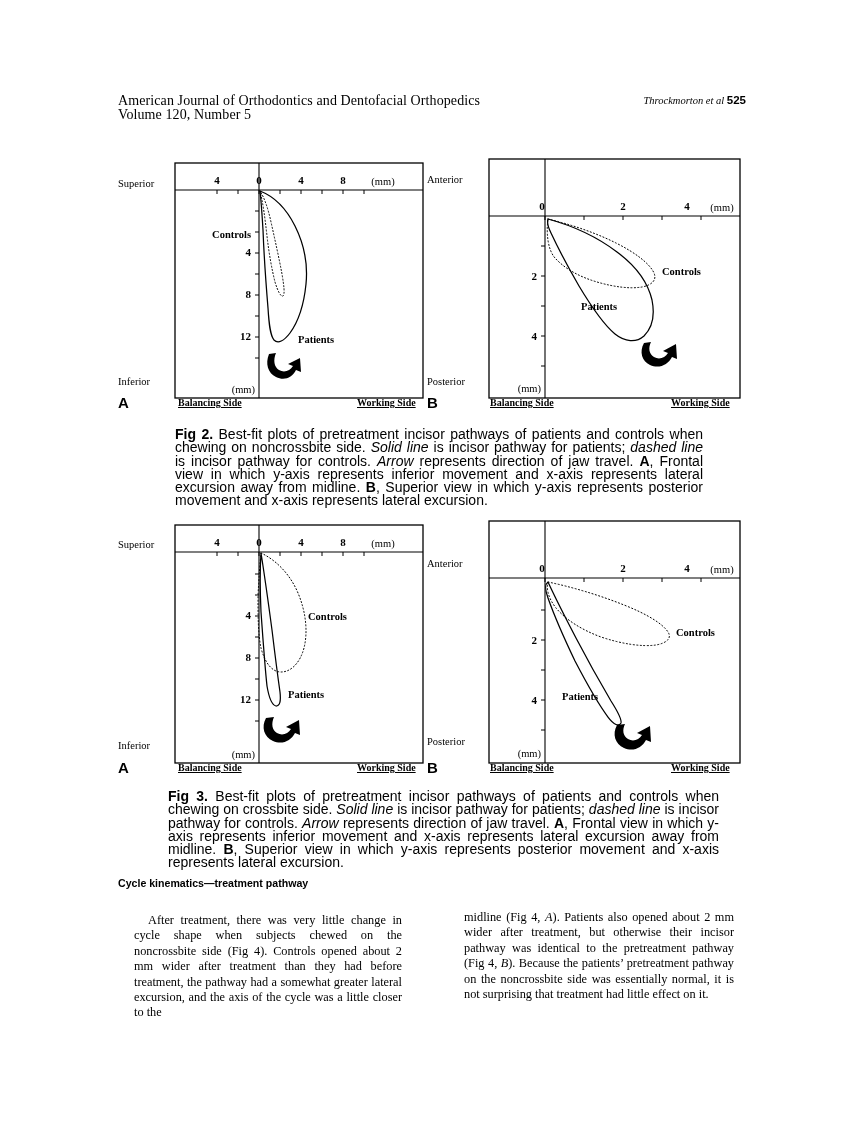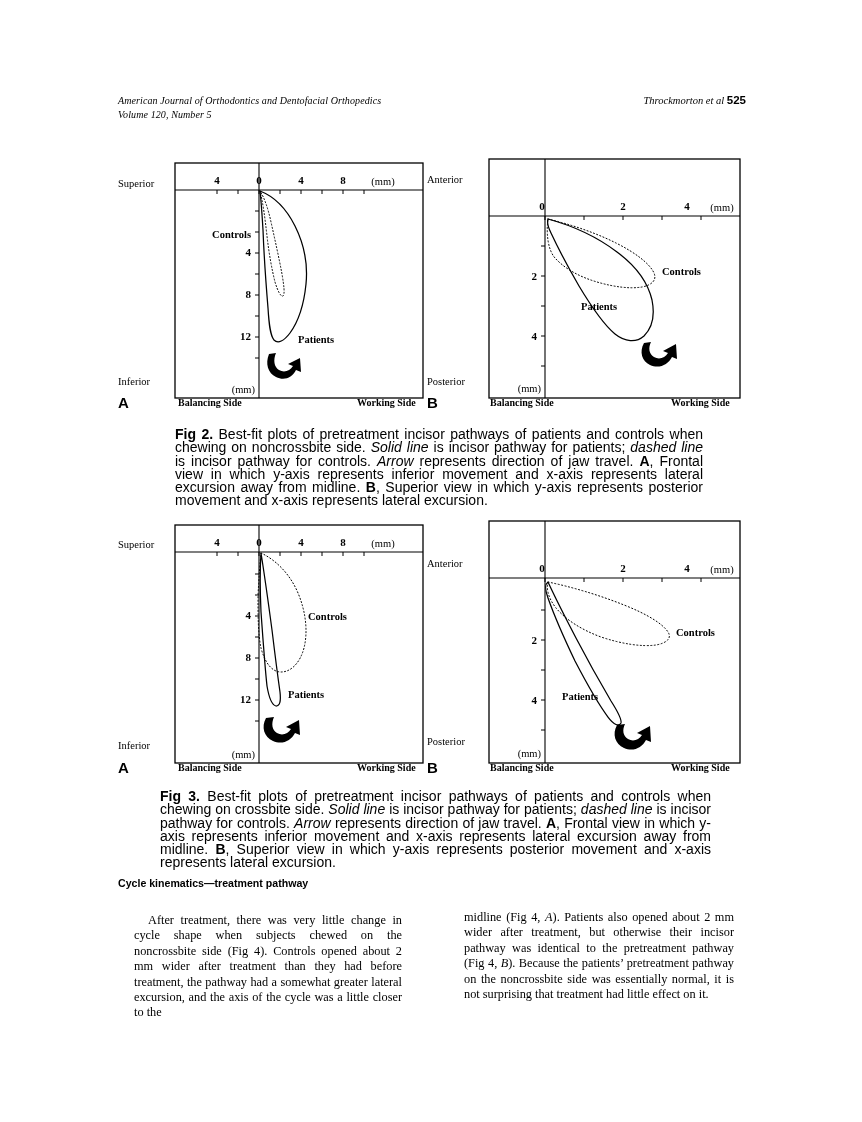--- a/index.html
+++ b/index.html
@@ -15,21 +15,21 @@
   }
 
   .page { position: absolute; inset: 0; }
 
   
   .runhead {
     position: absolute;
     left: 118px; top: 94px; width: 628px;
     display: flex; justify-content: space-between; align-items: flex-start;
   }
-  .runhead-left { font-style: italic; font-size: 10px; line-height: 13.5px; letter-spacing: .1px; }
+  .runhead-left { font-size: 14px; line-height: 13.5px; letter-spacing: .1px; }
   .runhead-right { font-size: 10.5px; white-space: nowrap; margin-left: 42px; }
   .runhead-right .jn { font-style: italic; }
   .runhead-right .pg { font-weight: bold; font-style: normal; font-family: "Liberation Sans", sans-serif; font-size: 11.5px; }
 
   
   .figblock { position: absolute; }
   #fig2block { left: 118px; top: 158px; width: 628px; height: 252px; }
   #fig3block { left: 118px; top: 520px; width: 628px; height: 255px; }
 
   .panel { position: absolute; top: 0; height: 100%; }
@@ -51,20 +51,21 @@
     font-size: 15px;
     line-height: 15px;
   }
 
   .bottom-label {
     position: absolute;
     font-family: "Liberation Serif", serif;
     font-weight: bold;
     font-size: 10px;
     white-space: nowrap;
+    text-decoration: underline;
   }
 
   svg { display:block; }
   svg text {
     font-family: "Liberation Serif", serif;
     fill: #000;
   }
   .tklab { font-size: 11px; font-weight: bold; }
   .unitlab { font-size: 10.5px; }
   .curvelab { font-size: 10.5px; font-weight: bold; }
@@ -72,21 +73,21 @@
   
   .caption {
     position: absolute;
     font-family: "Liberation Sans", sans-serif;
     font-size: 14px;
     line-height: 13.3px;
     text-align: justify;
     color: #000;
   }
   #cap2 { left: 175px; top: 428px; width: 528px; }
-  #cap3 { left: 160px; top: 790px; width: 551px; }
+  #cap3 { left: 168px; top: 790px; width: 551px; }
   .caption b { font-weight: bold; }
   .caption i { font-style: italic; }
 
   
   .secthead {
     position: absolute;
     left: 118px; top: 877px; width: 300px;
     font-family: "Liberation Sans", sans-serif;
     font-weight: bold;
     font-size: 10.6px;

